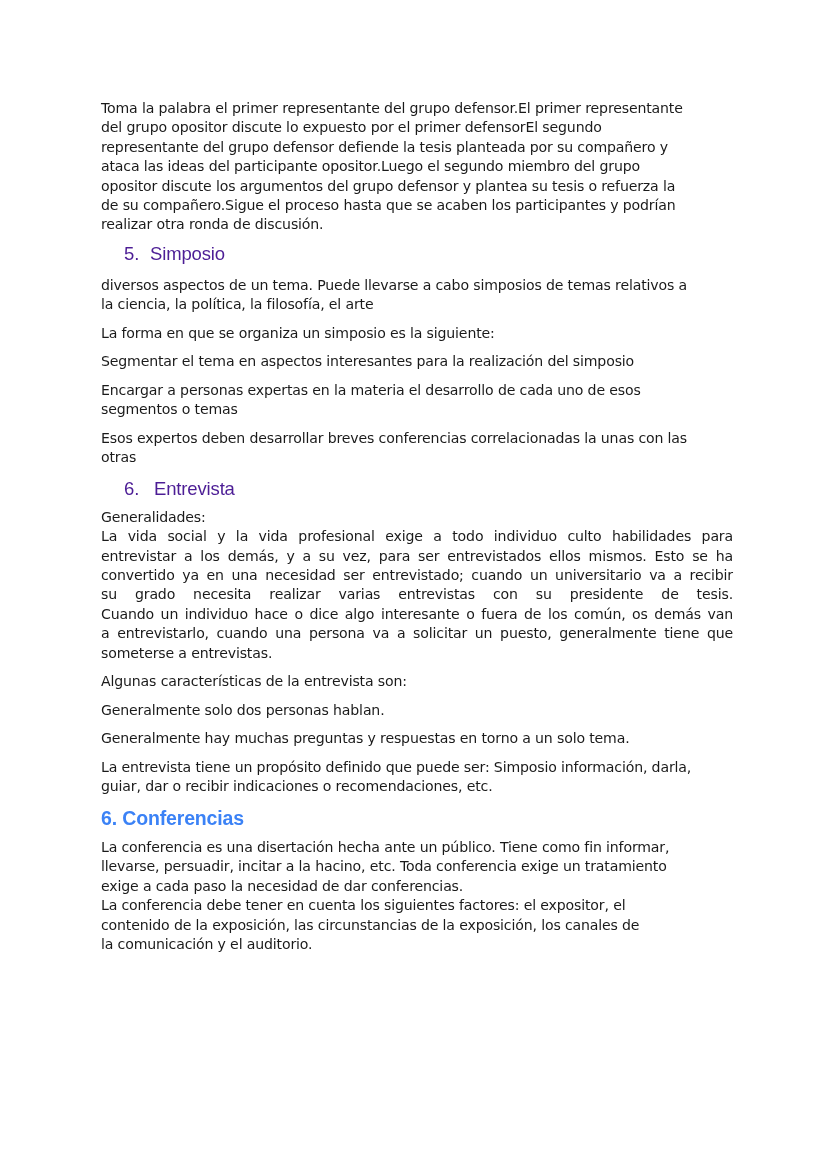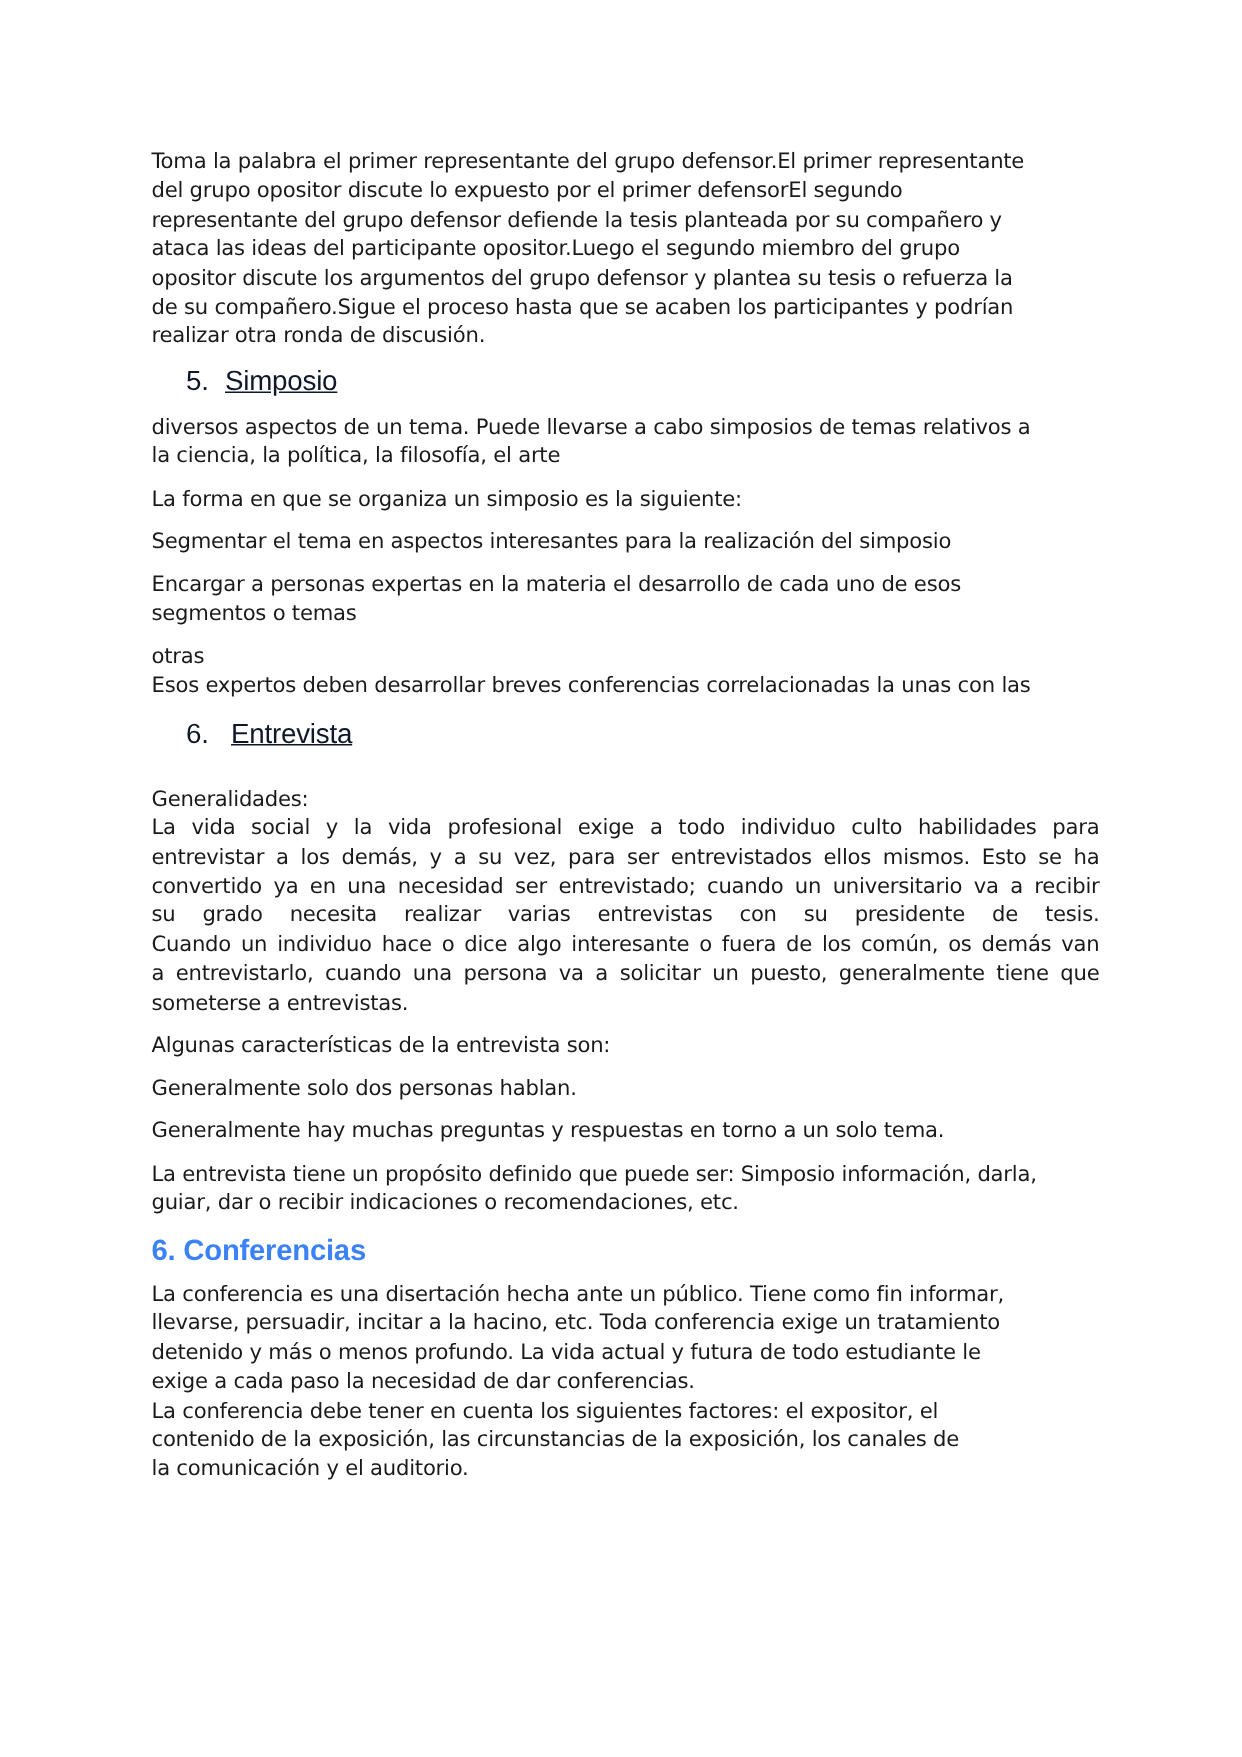--- a/index.html
+++ b/index.html
@@ -30,22 +30,21 @@
     .justify {
       text-align: justify;
       text-align-last: left;
     }
     .num-heading {
       font-family: "Liberation Sans", sans-serif;
       font-size: 18.5px;
       line-height: 22px;
       font-weight: normal;
       margin: 0 0 11px 23px;
-      color: #0f172a;
-      text-decoration: underline;
+      color: #4c1d95;
     }
     .num-heading .num {
       display: inline-block;
       width: 26px;
     }
     .bold-heading {
       font-family: "Liberation Sans", sans-serif;
       font-size: 19.5px;
       line-height: 24px;
       font-weight: bold;
@@ -79,25 +78,25 @@
   </p>
 
   <p>La forma en que se organiza un simposio es la siguiente:</p>
 
   <p>Segmentar el tema en aspectos interesantes para la realización del simposio</p>
   <p>
     <span class="line">Encargar a personas expertas en la materia el desarrollo de cada uno de esos</span>
     <span class="line">segmentos o temas</span>
   </p>
   <p style="margin-bottom:10px;">
+    <span class="line">Esos expertos deben desarrollar breves conferencias correlacionadas la unas con las</span>
     <span class="line">otras</span>
-    <span class="line">Esos expertos deben desarrollar breves conferencias correlacionadas la unas con las</span>
   </p>
 
-  <h2 class="num-heading" style="margin-bottom:24px;">
+  <h2 class="num-heading" style="margin-bottom:8px;">
     <span class="num" style="width:30px;">6.</span><span>Entrevista</span>
   </h2>
 
   <p class="justify">
     <span class="line">Generalidades:</span>
     <span class="line" style="text-align:justify;text-align-last:justify;">La vida social y la vida profesional exige a todo individuo culto habilidades para</span>
     <span class="line" style="text-align:justify;text-align-last:justify;">entrevistar a los demás, y a su vez, para ser entrevistados ellos mismos. Esto se ha</span>
     <span class="line" style="text-align:justify;text-align-last:justify;">convertido ya en una necesidad ser entrevistado; cuando un universitario va a recibir</span>
     <span class="line" style="text-align:justify;text-align-last:justify;">su grado necesita realizar varias entrevistas con su presidente de tesis.</span>
     <span class="line" style="text-align:justify;text-align-last:justify;">Cuando un individuo hace o dice algo interesante o fuera de los común, os demás van</span>
@@ -112,20 +111,19 @@
   <p style="margin-bottom:9px;">
     <span class="line">La entrevista tiene un propósito definido que puede ser: Simposio información, darla,</span>
     <span class="line">guiar, dar o recibir indicaciones o recomendaciones, etc.</span>
   </p>
 
   <h2 class="bold-heading">6. Conferencias</h2>
 
   <p>
     <span class="line">La conferencia es una disertación hecha ante un público. Tiene como fin informar,</span>
     <span class="line">llevarse, persuadir, incitar a la hacino, etc. Toda conferencia exige un tratamiento</span>
-    <span class="line">detenido y más o menos profundo. La vida actual y futura de todo estudiante le</span>
     <span class="line">exige a cada paso la necesidad de dar conferencias.</span>
     <span class="line">La conferencia debe tener en cuenta los siguientes factores: el expositor, el</span>
     <span class="line">contenido de la exposición, las circunstancias de la exposición, los canales de</span>
     <span class="line">la comunicación y el auditorio.</span>
   </p>
 
 </div>
 
 </body></html>

